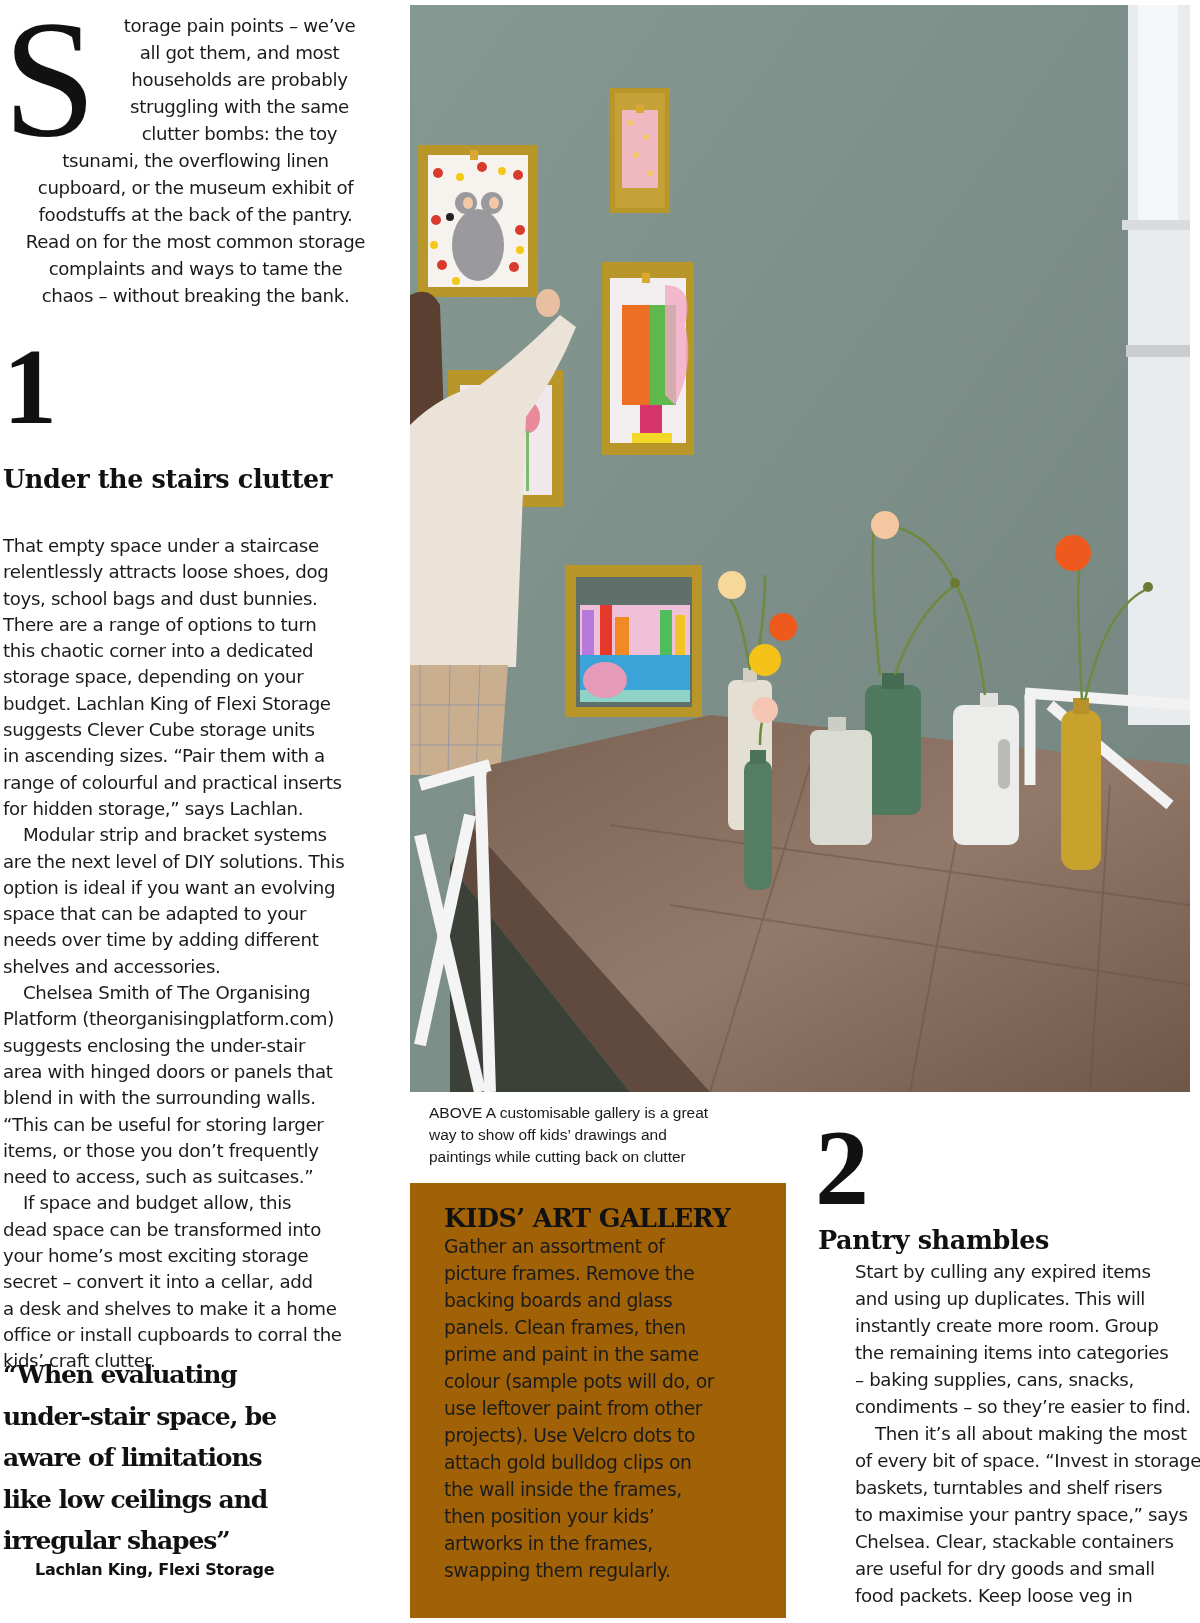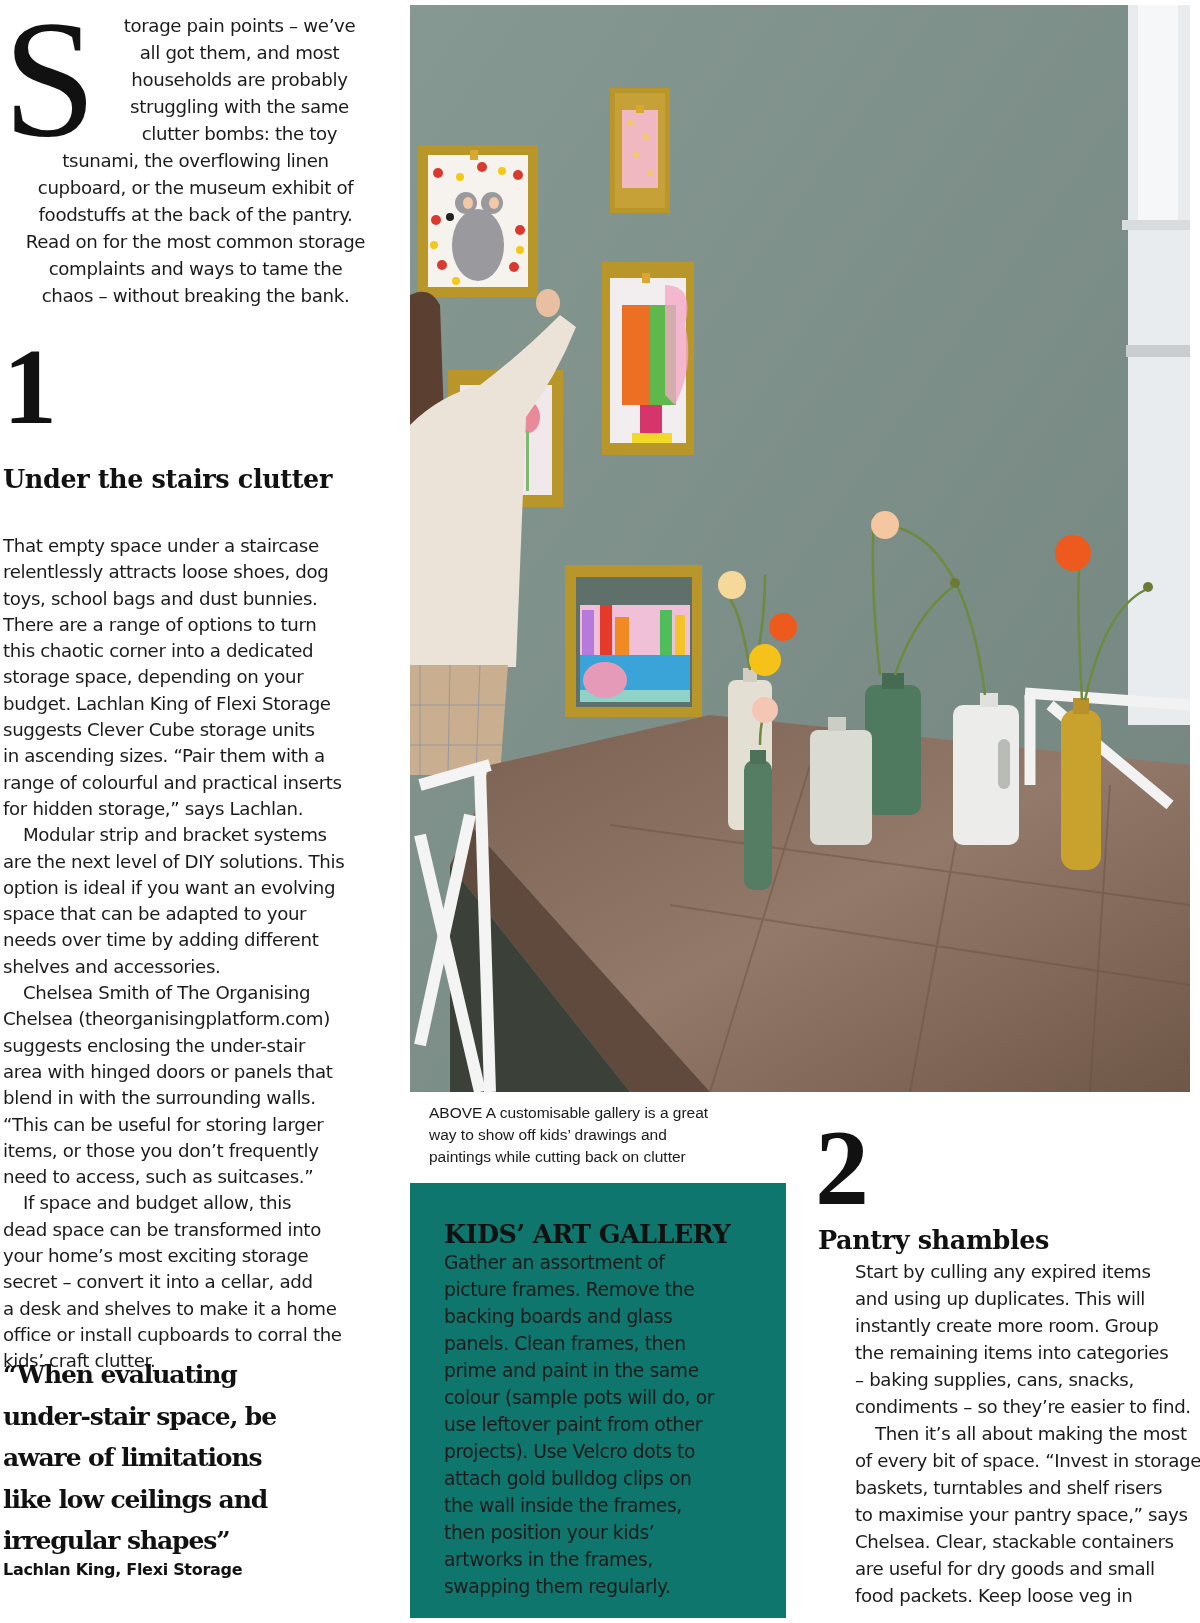--- a/index.html
+++ b/index.html
@@ -21,32 +21,32 @@
 
   .section-title { font-family: "DejaVu Serif", serif; font-weight: bold; font-size: 25.5px; line-height: 30px; color: #111; letter-spacing: -0.4px; white-space: nowrap; }
   #title-1 { position: absolute; left: 0; top: 452px; }
 
   #body-1 { position: absolute; left: 0; top: 480px; width: 385px; margin-top: 40px; }
   .para .line { display: block; white-space: nowrap; height: 26.3px; }
   .para .line.indent { padding-left: 20px; }
 
   #pullquote { position: absolute; left: 0; top: 1342px; width: 385px; }
   #pullquote .q-line { display: block; font-family: "DejaVu Serif", serif; font-weight: bold; font-size: 25px; line-height: 41.5px; white-space: nowrap; letter-spacing: -1.1px; color: #111; }
-  #quote-attr { display: block; font-family: "DejaVu Sans", sans-serif; font-weight: bold; font-size: 16px; line-height: 20px; letter-spacing: -0.3px; color: #111; margin-top: -2px; }
+  #quote-attr { display: block; font-family: "DejaVu Sans", sans-serif; font-weight: bold; font-size: 16px; line-height: 20px; letter-spacing: -0.3px; color: #111; margin-top: -2px; margin-left: 32px; }
 
   
   #photo { position: absolute; left: 410px; top: 5px; width: 780px; height: 1087px; overflow: hidden; background: #7f928c; }
   #photo svg { display: block; }
 
   
   #caption { position: absolute; left: 429px; top: 1102px; width: 360px; font-family: "Liberation Sans", sans-serif; font-size: 15.5px; line-height: 22px; color: #1a1a1a; }
   #caption .line { display: block; white-space: nowrap; }
 
   
-  #sidebar-box { position: absolute; left: 410px; top: 1183px; width: 376px; height: 435px; background: #0f766e; padding: 36px 0 0 34px; }
+  #sidebar-box { position: absolute; left: 410px; top: 1183px; width: 376px; height: 435px; background: #a16207; padding: 20px 0 0 34px; }
   #sidebar-title { font-family: "DejaVu Serif", serif; font-weight: bold; font-size: 25.5px; line-height: 30px; letter-spacing: -0.6px; color: #111; white-space: nowrap; }
   #sidebar-body .line { display: block; white-space: nowrap; height: 27px; font-size: 18.7px; letter-spacing: -0.4px; }
 
   
   #num-2 { position: absolute; left: 815px; top: 1118px; }
   #title-2 { position: absolute; left: 818px; top: 1225px; }
   #body-2 { position: absolute; left: 818px; top: 1258px; width: 380px; margin-left: 37px; }
   #body-2 .line { height: 27px; }
 </style>
 </head>
@@ -85,21 +85,21 @@
     <span class="line">in ascending sizes. “Pair them with a</span>
     <span class="line">range of colourful and practical inserts</span>
     <span class="line">for hidden storage,” says Lachlan.</span>
     <span class="line indent">Modular strip and bracket systems</span>
     <span class="line">are the next level of DIY solutions. This</span>
     <span class="line">option is ideal if you want an evolving</span>
     <span class="line">space that can be adapted to your</span>
     <span class="line">needs over time by adding different</span>
     <span class="line">shelves and accessories.</span>
     <span class="line indent">Chelsea Smith of The Organising</span>
-    <span class="line">Chelsea (theorganisingplatform.com)</span>
+    <span class="line">Platform (theorganisingplatform.com)</span>
     <span class="line">suggests enclosing the under-stair</span>
     <span class="line">area with hinged doors or panels that</span>
     <span class="line">blend in with the surrounding walls.</span>
     <span class="line">“This can be useful for storing larger</span>
     <span class="line">items, or those you don’t frequently</span>
     <span class="line">need to access, such as suitcases.”</span>
     <span class="line indent">If space and budget allow, this</span>
     <span class="line">dead space can be transformed into</span>
     <span class="line">your home’s most exciting storage</span>
     <span class="line">secret – convert it into a cellar, add</span>

